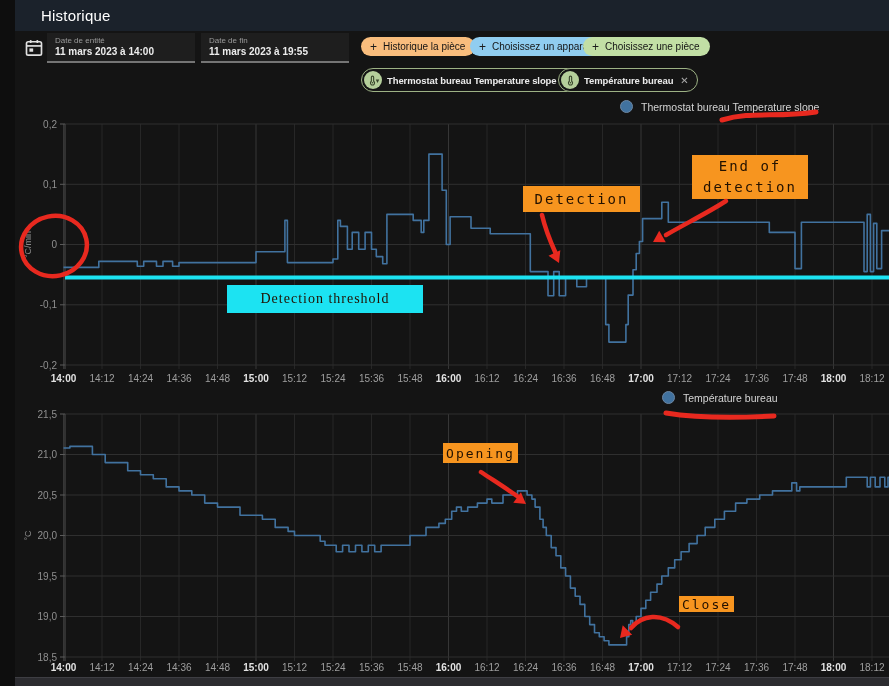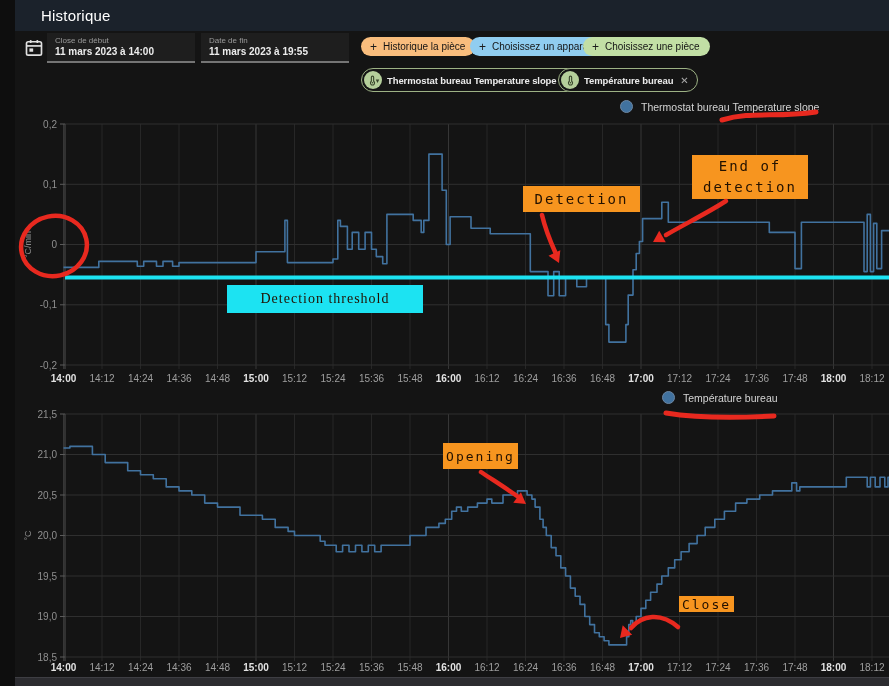--- a/index.html
+++ b/index.html
@@ -37,21 +37,21 @@
   #svg-charts{position:absolute;left:0;top:0;z-index:1;}
   #svg-ann{position:absolute;left:0;top:0;z-index:6;pointer-events:none;}
   .ann{position:absolute;font-family:"DejaVu Sans Mono","Liberation Mono",monospace;
       display:flex;align-items:center;justify-content:center;text-align:center;
       color:#221100;z-index:4;letter-spacing:2px;font-weight:500;}
   .ann-orange{background:var(--orange);}
   .ann-cyan{background:var(--cyan);}
   #ann-det{left:508px;top:186px;width:117px;height:26px;font-size:14px;}
   #ann-end{left:677px;top:155px;width:116px;height:44px;font-size:14px;line-height:21px;}
   #ann-thr{left:212px;top:285px;width:196px;height:28px;font-size:14px;letter-spacing:1px;font-family:Liberation Serif, serif;}
-  #ann-open{left:428px;top:443px;width:75px;height:26px;font-size:13px;}
+  #ann-open{left:428px;top:443px;width:75px;height:20px;font-size:13px;}
   #ann-close{left:664px;top:596px;width:55px;height:16px;font-size:13px;}
   .red-stroke{stroke:var(--red);fill:none;stroke-linecap:round;}
   .red-fill{fill:var(--red);stroke:none;}
   .footer-strip{position:absolute;left:0;bottom:0;width:100%;height:8px;background:#2c2c30;
       border-top:1px solid #3e3e43;z-index:5;}
 </style>
 </head>
 <body>
 
 <div class="app">
@@ -64,21 +64,21 @@
     <svg width="20" height="20" viewBox="0 0 24 24">
       <rect x="3" y="4.5" width="18" height="16" rx="2" fill="none" stroke="currentColor" stroke-width="2"></rect>
       <line x1="3" y1="9.5" x2="21" y2="9.5" stroke="currentColor" stroke-width="2"></line>
       <line x1="8" y1="2.5" x2="8" y2="6" stroke="currentColor" stroke-width="2"></line>
       <line x1="16" y1="2.5" x2="16" y2="6" stroke="currentColor" stroke-width="2"></line>
       <rect x="6.5" y="12.5" width="4.5" height="4" fill="currentColor"></rect>
     </svg>
   </div>
 
   <div class="date-field" id="date-start">
-    <div class="df-label">Close de début</div>
+    <div class="df-label">Date de entité</div>
     <div class="df-value">11 mars 2023 à 14:00</div>
   </div>
   <div class="date-field" id="date-end">
     <div class="df-label">Date de fin</div>
     <div class="df-value">11 mars 2023 à 19:55</div>
   </div>
 
   <div class="fchip" id="fchip-0" style="background: rgb(249, 189, 125);">
     <span class="plus">+</span>
     <span class="flbl">Historique la pièce</span>

